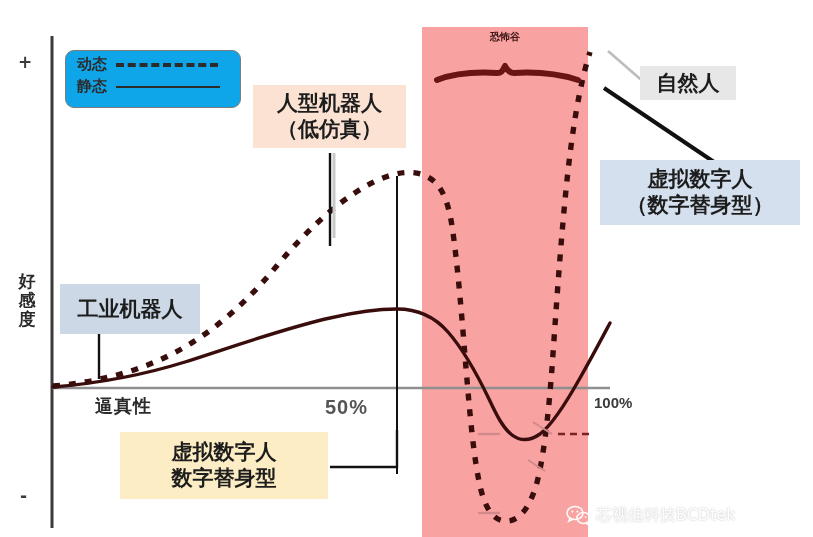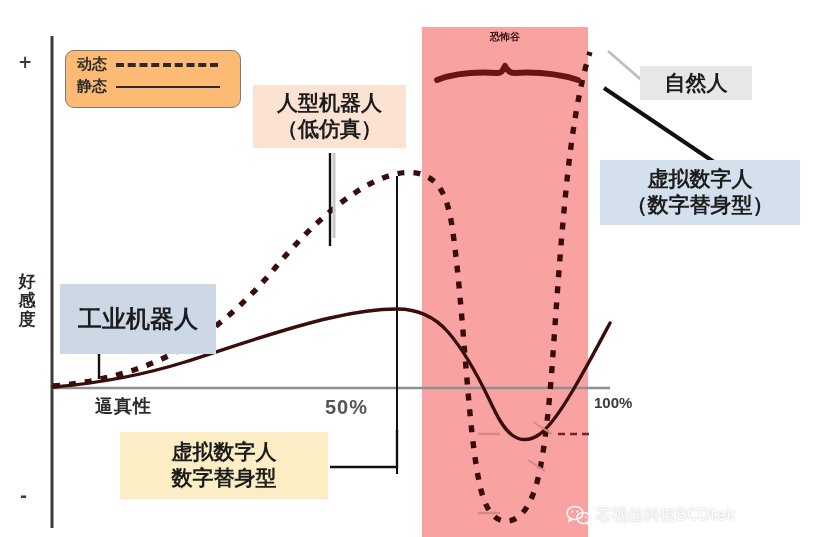--- a/index.html
+++ b/index.html
@@ -41,21 +41,21 @@
   .tick-label{
     position:absolute;font-size:20px;font-weight:700;color:#555;
     font-family:"Liberation Sans",sans-serif;letter-spacing:1px;
   }
   #tick-50{left:325px;top:396px;}
   #tick-100{left:594px;top:394px;font-size:15px;color:#3b3b3b;letter-spacing:0;text-align:center;}
 
   
   #legend-box{
     position:absolute;left:65px;top:50px;width:176px;height:58px;
-    border:1.6px solid #7c7c7c;border-radius:9px;background:#fdba74;
+    border:1.6px solid #7c7c7c;border-radius:9px;background:#0ea5e9;
     box-sizing:border-box;
   }
   .legend-row{
     position:absolute;left:11px;display:flex;align-items:center;gap:9px;
   }
   #legend-row-dynamic{top:6px;}
   #legend-row-static{top:28px;}
   .legend-label{
     font-size:15px;font-weight:700;color:#2b2b2b;
     font-family:"DejaVu Sans",sans-serif;line-height:1;
@@ -85,29 +85,29 @@
     font-weight:700;color:#1d1d1d;text-align:center;
     line-height:1.26;
   }
   .callout span{display:block;}
 
   #callout-humanoid{
     left:253px;top:85px;width:153px;padding:5px 4px;
     background:#fbe2d2;font-size:21px;
   }
   #callout-industrial{
-    left:60px;top:284px;width:156px;padding:20px 4px;
-    background:#ccd8e6;font-size:24px;
+    left:60px;top:284px;width:140px;padding:12px 4px;
+    background:#ccd8e6;font-size:21px;
   }
   #callout-ip{
     left:120px;top:432px;width:208px;padding:7px 4px;
     background:#fcedc4;font-size:21px;
   }
   #callout-natural{
-    left:640px;top:66px;width:112px;padding:4px 5px;
+    left:640px;top:66px;width:96px;padding:4px 5px;
     background:#e7e7e7;font-size:21px;
   }
   #callout-avatar{
     left:600px;top:160px;width:200px;padding:6px 4px;
     background:#d4e0ee;font-size:21px;
   }
 
   
   #watermark{
     position:absolute;left:566px;top:495px;

